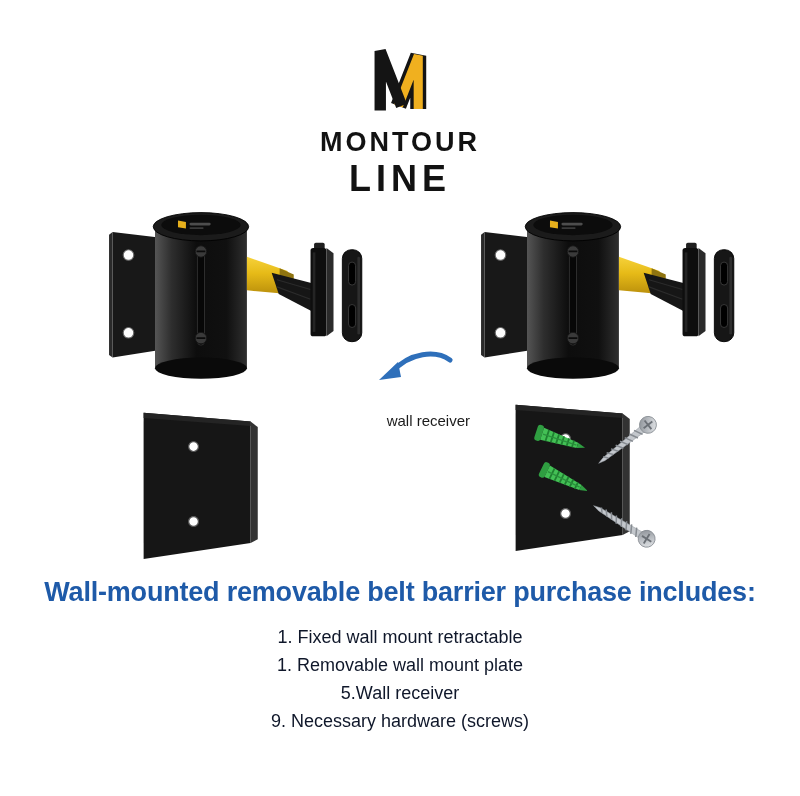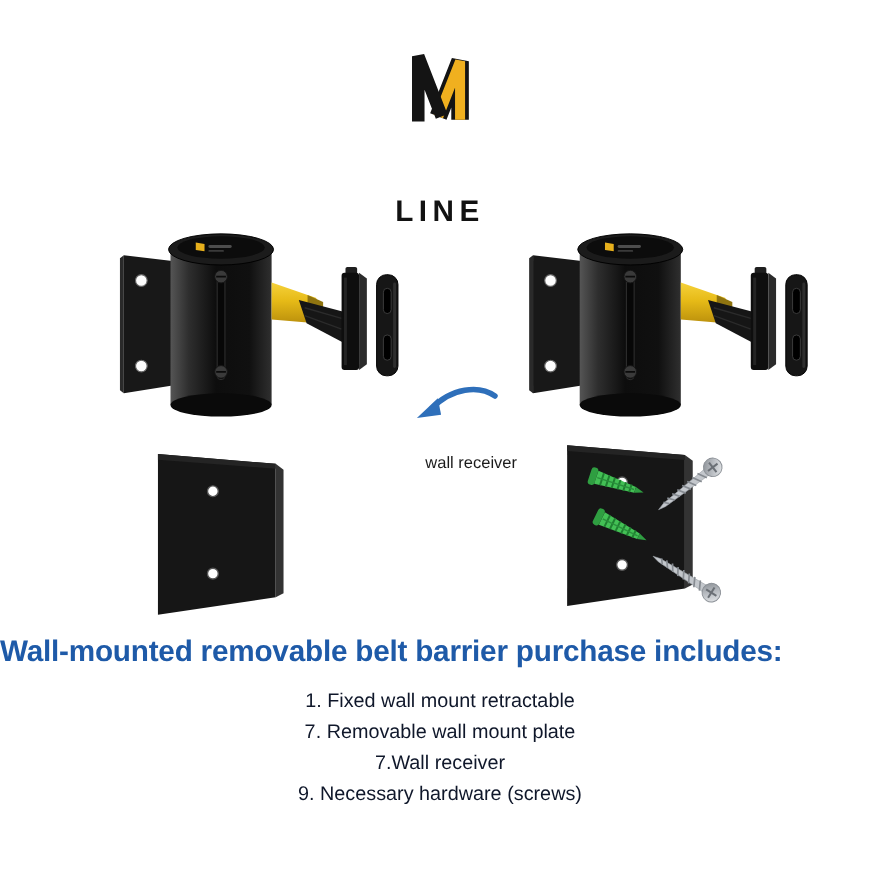--- a/index.html
+++ b/index.html
@@ -2,24 +2,24 @@
 <html style="--heading: #1e5aa8; --arrow_blue: #2e6fba; --belt_yellow: #eebd17; --anchor_green: #43c055; --logo_yellow: #f0b01f;"><head>
 <meta charset="utf-8">
 <style>
   *{margin:0;padding:0;box-sizing:border-box}
   html,body{background:#fff}
   body{font-family:"Liberation Sans",sans-serif;color:#141414}
   .stage{position:relative;width:800px;height:796px;background:#ffffff;overflow:hidden;margin:0 auto}
   .abs{position:absolute}
   .brand-line{position:absolute;left:0;right:0;text-align:center;font-weight:bold;color:#121212}
   .brand-top{top:127px;font-size:27px;letter-spacing:3px}
-  .brand-bottom{top:177px;font-size:27px;letter-spacing:5px}
+  .brand-bottom{top:158px;font-size:36px;letter-spacing:5px}
   .callout-label{position:absolute;top:412px;left:348px;width:122px;text-align:right;
                  font-size:15px;font-weight:500;color:#1b1b1b}
-  .heading{position:absolute;top:577px;left:0;right:0;text-align:left;
+  .heading{position:absolute;top:577px;left:0;right:0;text-align:center;
            font-size:27px;font-weight:bold;letter-spacing:-0.2px;color:var(--heading,#1e5aa8)}
   .includes-list{position:absolute;top:623px;left:0;right:0;text-align:center;
                  font-size:18px;line-height:28px;color:#0f172a}
   .include-item{white-space:pre}
   svg{display:block}
 </style>
 </head>
 <body>
 
 <div class="stage">
@@ -106,20 +106,21 @@
         <polygon points="11,50 17,50 14,59" fill="#2f9e41"></polygon>
       </symbol>
     </defs>
   </svg>
 
   <svg class="abs" style="left:362px;top:42px" width="76" height="76" viewBox="0 0 100 100">
     <path d="M48,84 L74,18 L74,88" fill="none" stroke="#141414" stroke-width="21"></path>
     <path d="M48,84 L74,18 L74,88" fill="none" stroke="var(--logo_yellow,#f0b01f)" stroke-width="12"></path>
     <path d="M24,90 L24,12 L52,84" fill="none" stroke="#141414" stroke-width="15"></path>
   </svg>
+  <div class="brand-line brand-top">MONTOUR</div>
   <div class="brand-line brand-bottom">LINE</div>
 
   <svg class="abs" style="left:98px;top:202px" width="266" height="190" viewBox="0 0 300 215">
     <use href="#barrier-unit"></use>
   </svg>
 
   <svg class="abs" style="left:470px;top:202px" width="266" height="190" viewBox="0 0 300 215">
     <use href="#barrier-unit"></use>
   </svg>
 
@@ -146,18 +147,18 @@
 
   <svg class="abs" style="left:376px;top:350px" width="80" height="44" viewBox="0 0 80 44">
     <path d="M74,10 C60,0 34,2 16,22" fill="none" stroke="var(--arrow_blue,#2e6fba)" stroke-width="5" stroke-linecap="round"></path>
     <polygon points="3,30 22,12 25,27" fill="var(--arrow_blue,#2e6fba)"></polygon>
   </svg>
   <div class="callout-label">wall receiver</div>
 
   <div class="heading">Wall-mounted removable belt barrier purchase includes:</div>
   <div class="includes-list">
     <div class="include-item">1. Fixed wall mount retractable</div>
-    <div class="include-item">7. Removable wall mount plate</div>
-    <div class="include-item">7.Wall receiver</div>
+    <div class="include-item">1. Removable wall mount plate</div>
+    <div class="include-item">5.Wall receiver</div>
     <div class="include-item">9. Necessary hardware (screws)</div>
   </div>
 
 </div>
 
 </body></html>

